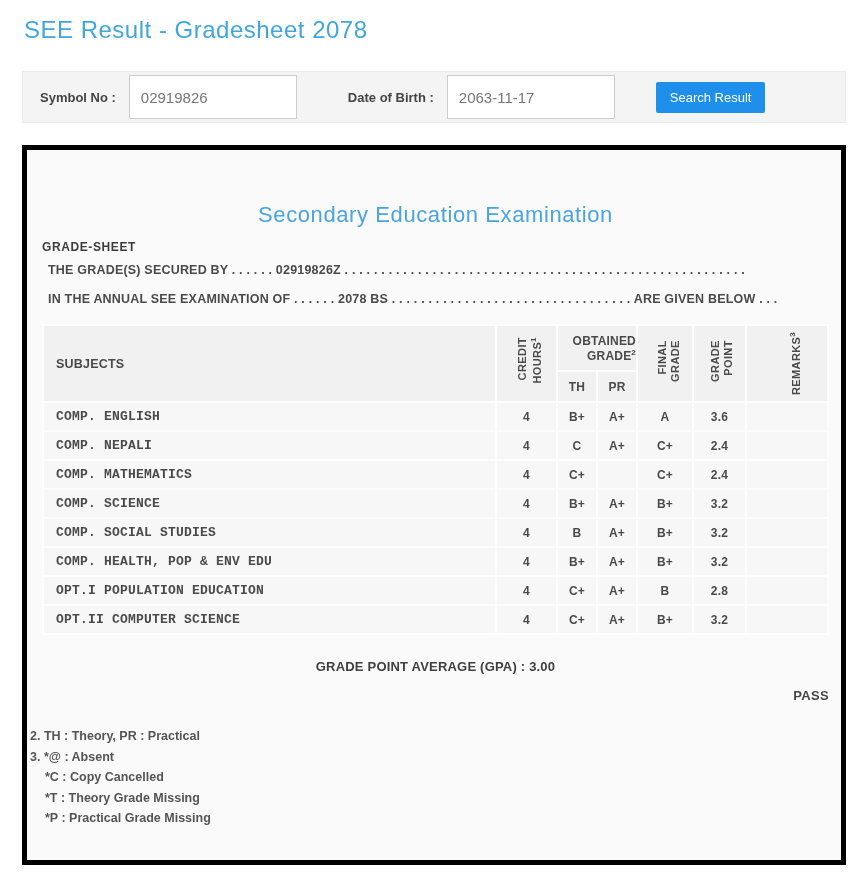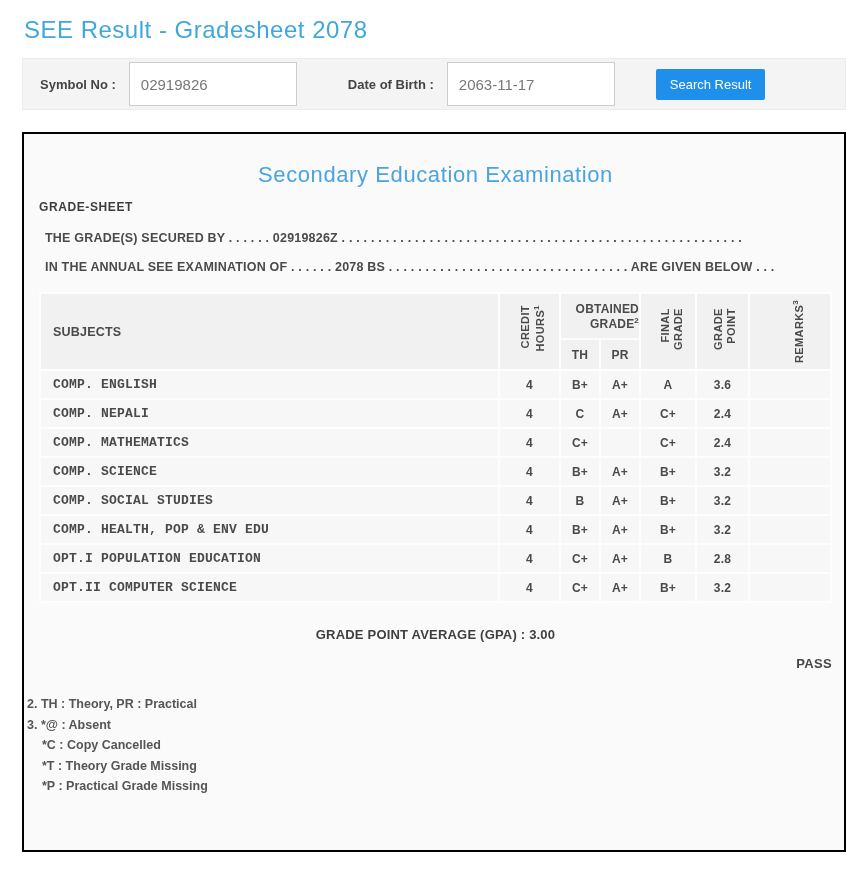--- a/index.html
+++ b/index.html
@@ -9,21 +9,21 @@
   .page-title {
     margin: 16px 0 0 24px;
     font-size: 24px;
     font-weight: 400;
     letter-spacing: 0.5px;
     color: #3fa7dc;
   }
 
   
   .search-bar {
-    margin: 14px 22px 0 22px;
+    margin: 27px 22px 0 22px;
     height: 52px;
     background: #f4f4f4;
     border: 1px solid #ececec;
     display: flex;
     align-items: center;
   }
   .search-bar label {
     font-size: 13px;
     font-weight: bold;
     color: #444;
@@ -52,40 +52,40 @@
     font-family: "Liberation Sans", sans-serif;
     cursor: pointer;
     border-radius: 2px;
   }
 
   
   .card {
     margin: 22px 22px 0 22px;
     height: 720px;
     background: #fafafa;
-    border: 2px solid #000000;
-    padding: 28px 12px 20px 15px;
+    border: 5px solid #000000;
+    padding: 52px 12px 20px 15px;
   }
   .sheet-heading {
     text-align: center;
     font-size: 22px;
     font-weight: 400;
     letter-spacing: 0.6px;
     color: #4aa4df;
   }
   .sheet-subheading {
     text-align: left;
     font-size: 12px;
     font-weight: bold;
     letter-spacing: 0.6px;
     color: #3d3d3d;
     margin-top: 12px;
   }
   .intro {
-    margin-top: 10px;
+    margin-top: 2px;
     padding-left: 6px;
   }
   .intro-line {
     font-size: 12.5px;
     font-weight: bold;
     color: #4a4a4a;
     line-height: 29px;
     letter-spacing: 0.2px;
     white-space: nowrap;
     overflow: hidden;

